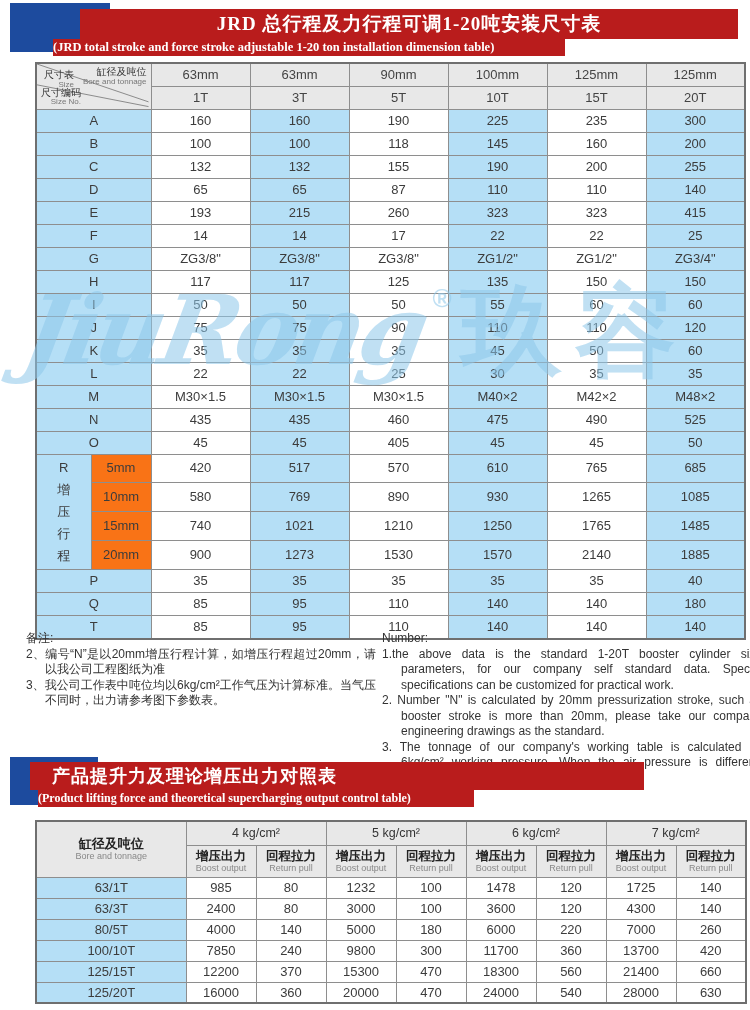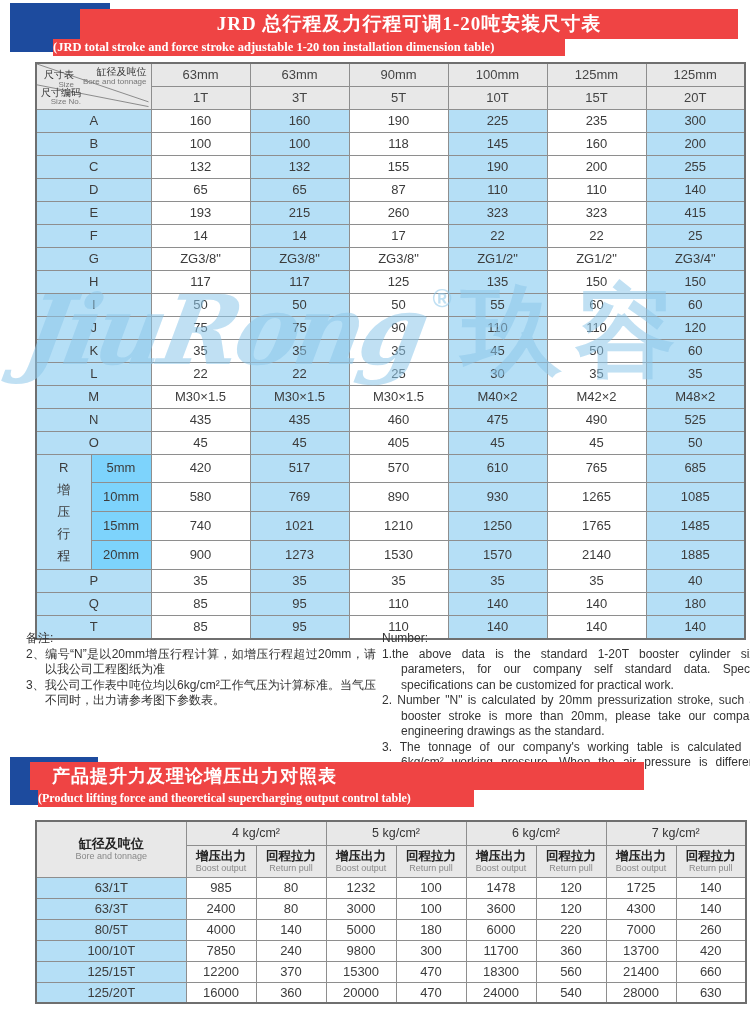--- a/index.html
+++ b/index.html
@@ -4,21 +4,21 @@
 <style>
   * { margin:0; padding:0; box-sizing:border-box; }
   html,body { background:#ffffff; }
   body { width:750px; height:1010px; position:relative; overflow:hidden;
          font-family:"Liberation Sans","DejaVu Sans",sans-serif; color:#222; }
 
   
   .sq { position:absolute; background:#1d4b9e; }
   #sq1 { left:10px; top:3px; width:100px; height:49px; }
   #sq2 { left:10px; top:757px; width:88px; height:48px; }
-  .ban { position:absolute; background:#ef4444; color:#fff;
+  .ban { position:absolute; background:#b91c1c; color:#fff;
          font-family:"Liberation Serif","DejaVu Serif",serif; font-weight:bold; }
   #b1 { left:80px; top:9px; width:658px; height:30px; text-align:center;
         font-size:19px; line-height:30px; letter-spacing:1px; }
   #b1sub { left:53px; top:39px; width:512px; height:17px; 
         font-size:12.5px; line-height:17px; }
   #b2 { left:30px; top:762px; width:614px; height:28px; text-align:left;
         padding-left:22px; font-size:18px; line-height:28px; letter-spacing:1px; }
   #b2sub { left:38px; top:790px; width:436px; height:17px; 
         font-size:12px; line-height:17px; }
 
@@ -30,21 +30,21 @@
   table { border:2px solid #6f6f6f; }
 
   
   #dim-table { top:62px; }
   #dim-table thead th { height:23px; background:#e8e8e8; font-weight:normal;
                         font-size:13px; color:#444; }
   #dim-table tbody td { height:22px; font-size:13px; color:#3c3c3c;
                         line-height:22px; }
   td.lbl { background:#b5dff6; font-size:14px; color:#1d1d1d; }
   td.blue { background:#b5dff6; }
-  td.sub { background:#7dd3fc; font-size:13.5px; color:#1d1d1d; }
+  td.sub { background:#f97316; font-size:13.5px; color:#1d1d1d; }
   td.rot { background:#b5dff6; font-size:13px; line-height:17px;
            white-space:normal; color:#1d1d1d; padding:2px 0; }
 
   th.corner { position:relative; padding:0; }
   .c-lab { position:absolute; text-align:right; line-height:1.05; color:#333; }
   .c-lab .en { font-size:8px; color:#777; font-weight:normal; display:block; }
   .c-lab .cn { font-size:10px; font-weight:normal; display:block; }
   #c-tr { top:3px; right:4px; text-align:right; }
   #c-mid { top:6px; left:7px; }
   #c-mid .en { padding-left:14px; }

